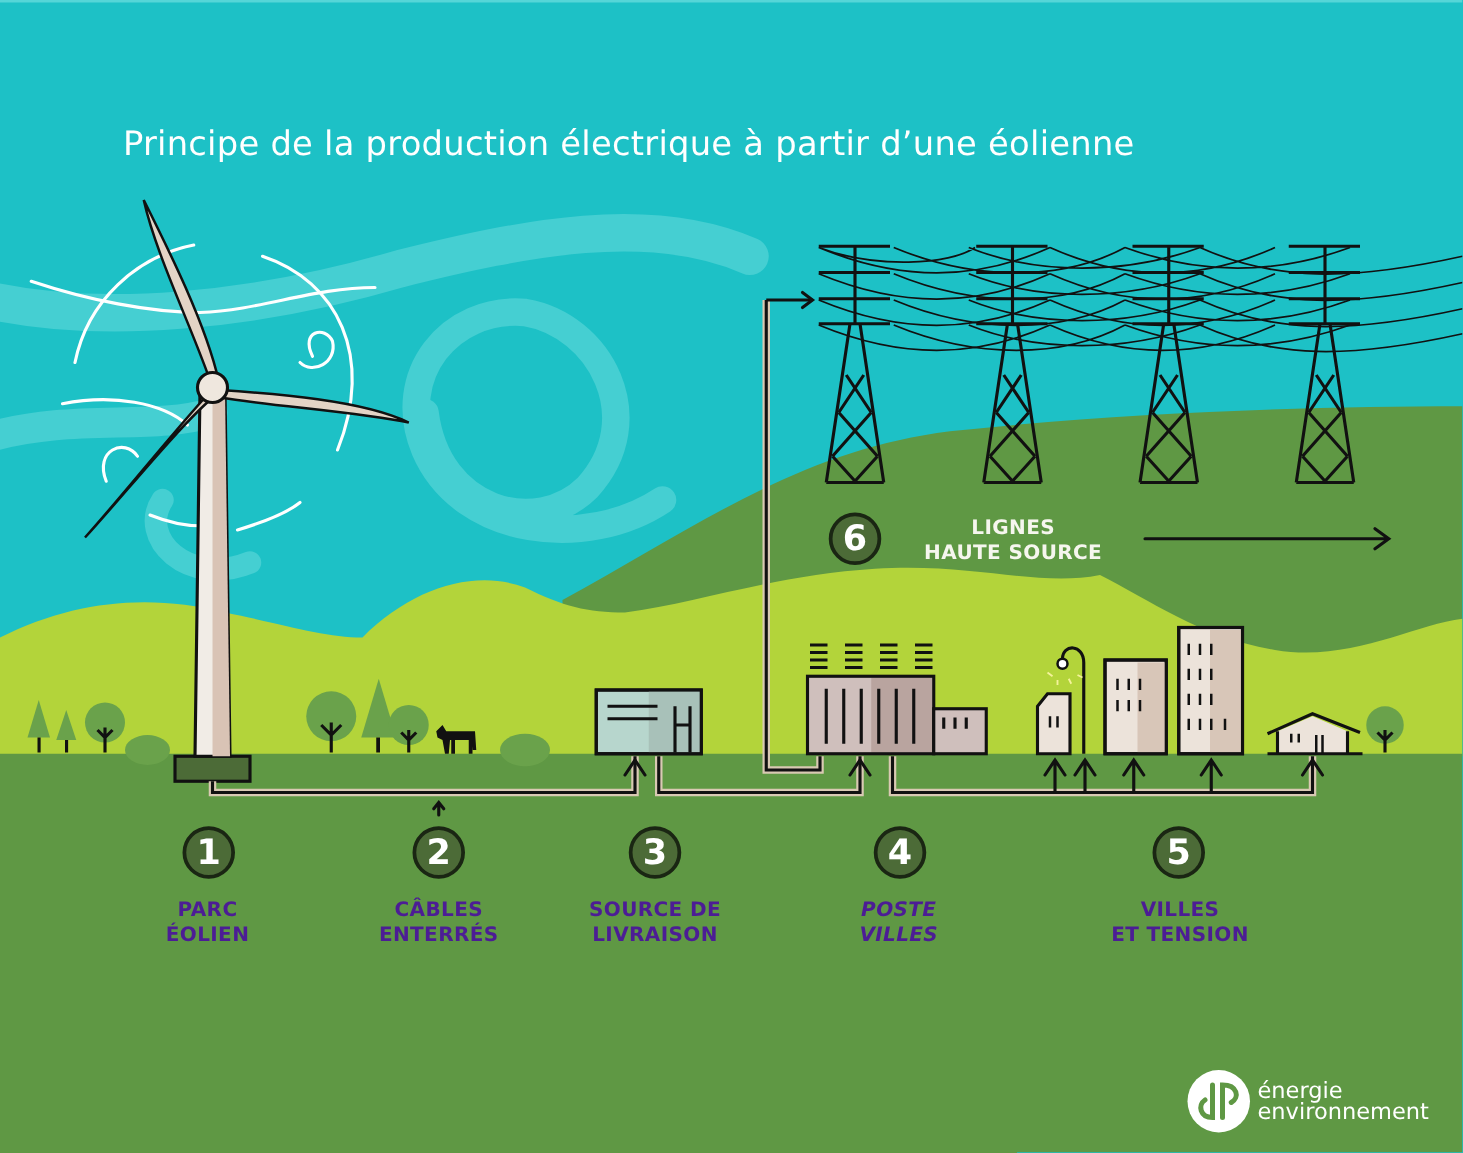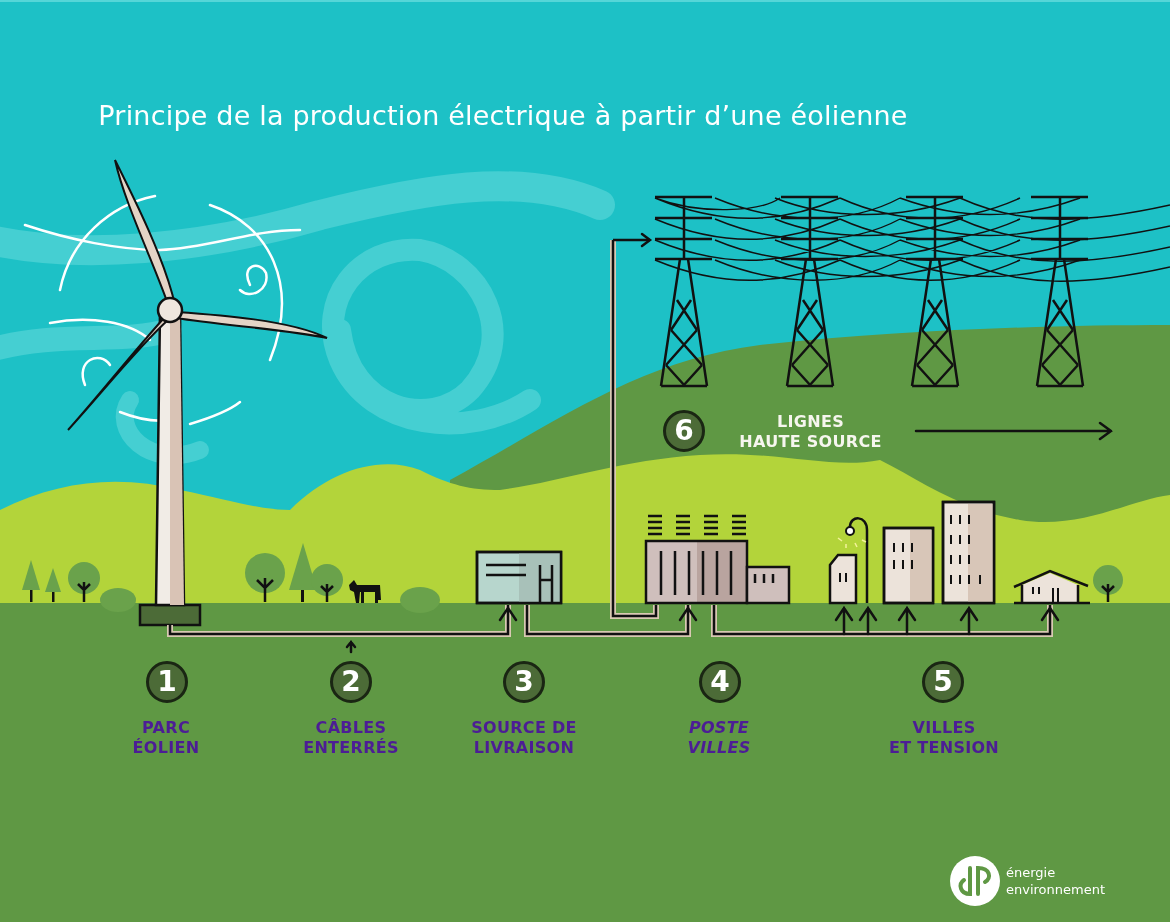--- a/index.html
+++ b/index.html
@@ -6,21 +6,21 @@
   body { width:1170px; height:922px; overflow:hidden; background:#1dc1c6; position:relative; font-family:"Liberation Sans", sans-serif; }
   #scene { position:absolute; left:0; top:0; width:1170px; height:922px; }
   .title { position:absolute; left:0; top:100px; width:1006px; text-align:center; color:#ffffff; font-family:"DejaVu Sans", sans-serif; font-size:27px; font-weight:normal; letter-spacing:0.2px; }
   .step-badge { position:absolute; width:42px; height:42px; border-radius:50%; background:#4c6b37; border:3px solid #1a2613; box-sizing:border-box; color:#fff; font-family:"DejaVu Sans", sans-serif; font-size:28px; font-weight:bold; display:flex; align-items:center; justify-content:center; line-height:1; }
   .step-label { position:absolute; width:180px; text-align:center; color:#4c1d95; font-family:"DejaVu Sans", sans-serif; font-size:16px; font-weight:bold; line-height:20px; letter-spacing:0.3px; }
   .step-label span { display:block; }
   .hv-label { position:absolute; left:728px; top:412px; width:165px; text-align:center; color:#f6f6ee; font-family:"DejaVu Sans", sans-serif; font-size:16px; font-weight:bold; line-height:20px; letter-spacing:0.3px; }
   .hv-label span { display:block; }
   .logo { position:absolute; left:950px; top:856px; display:flex; align-items:center; }
   .logo-mark { width:50px; height:50px; border-radius:50%; background:#ffffff; position:relative; }
-  .logo-text { margin-left:6px; color:#ffffff; font-family:"DejaVu Sans", sans-serif; font-size:13px; line-height:17px; }
+  .logo-text { margin-left:6px; color:#ffffff; font-family:"DejaVu Sans", sans-serif; font-size:18px; line-height:17px; }
   .logo-text span { display:block; }
 </style>
 </head>
 <body>
 
 <svg id="scene" viewBox="0 0 1170 922" xmlns="http://www.w3.org/2000/svg">
 
   <rect x="0" y="0" width="1170" height="922" fill="#1dc1c6"></rect>
   <rect x="0" y="0" width="1170" height="2" fill="#55d6d8"></rect>
 

